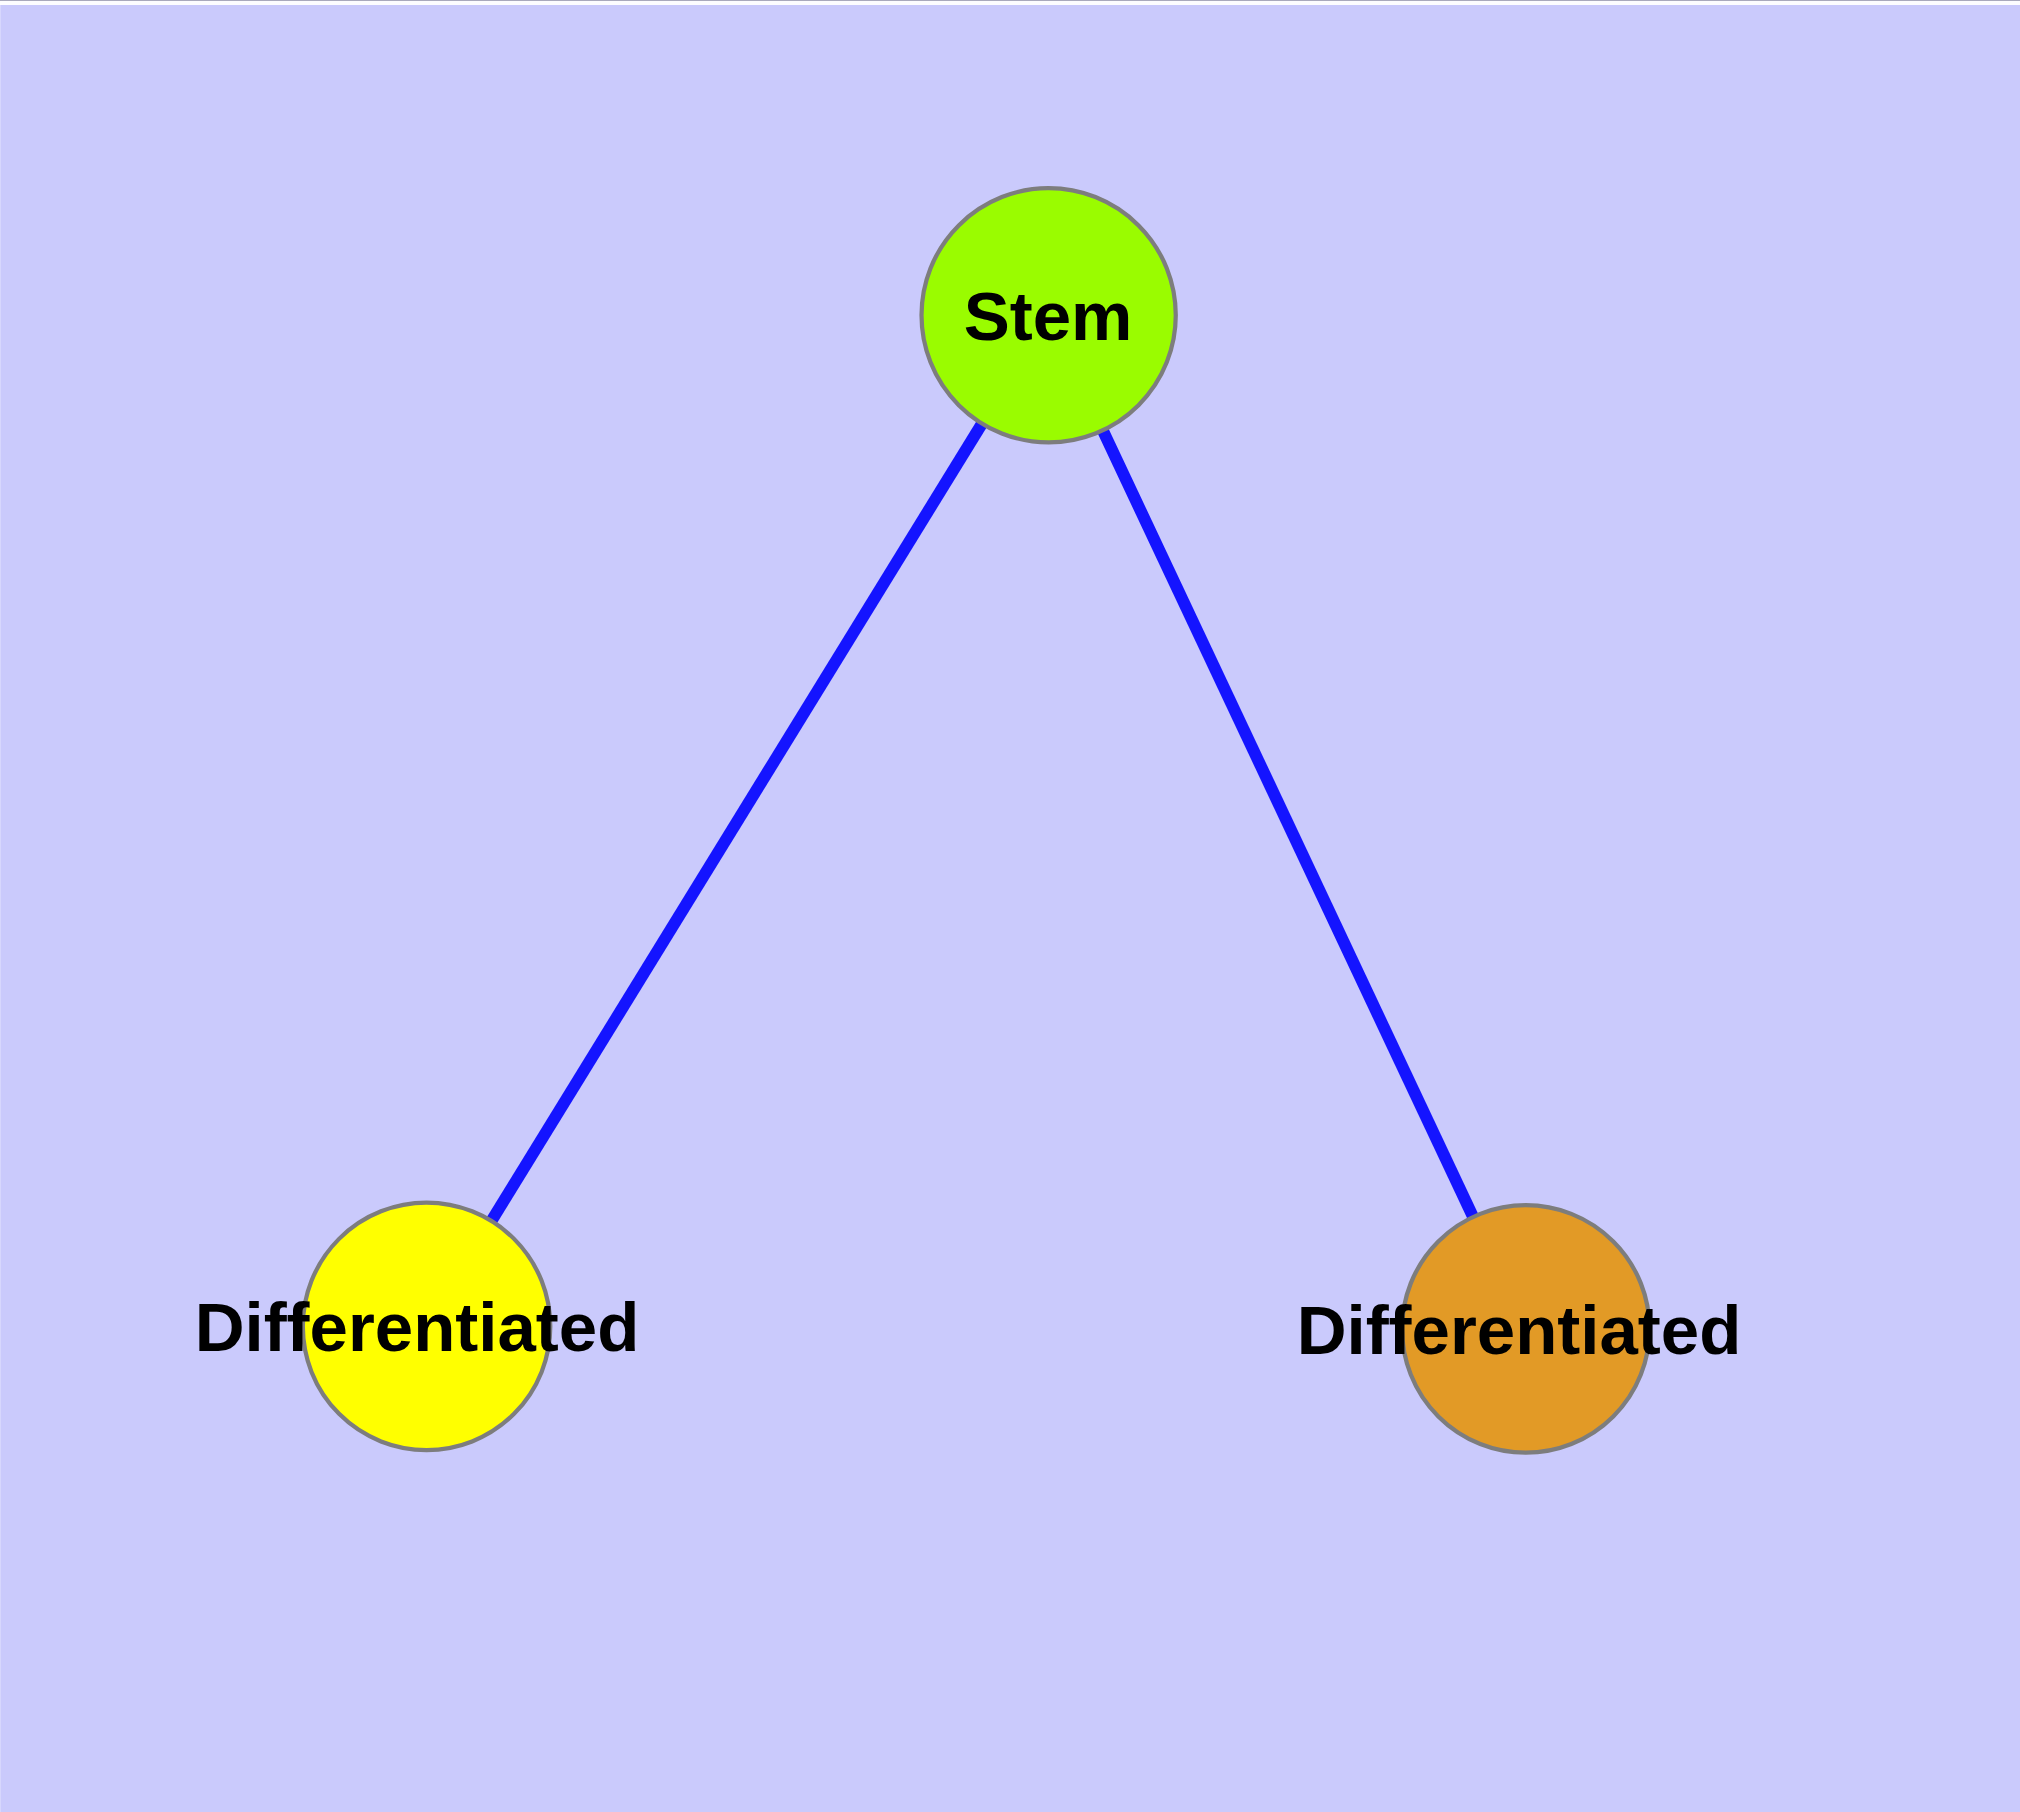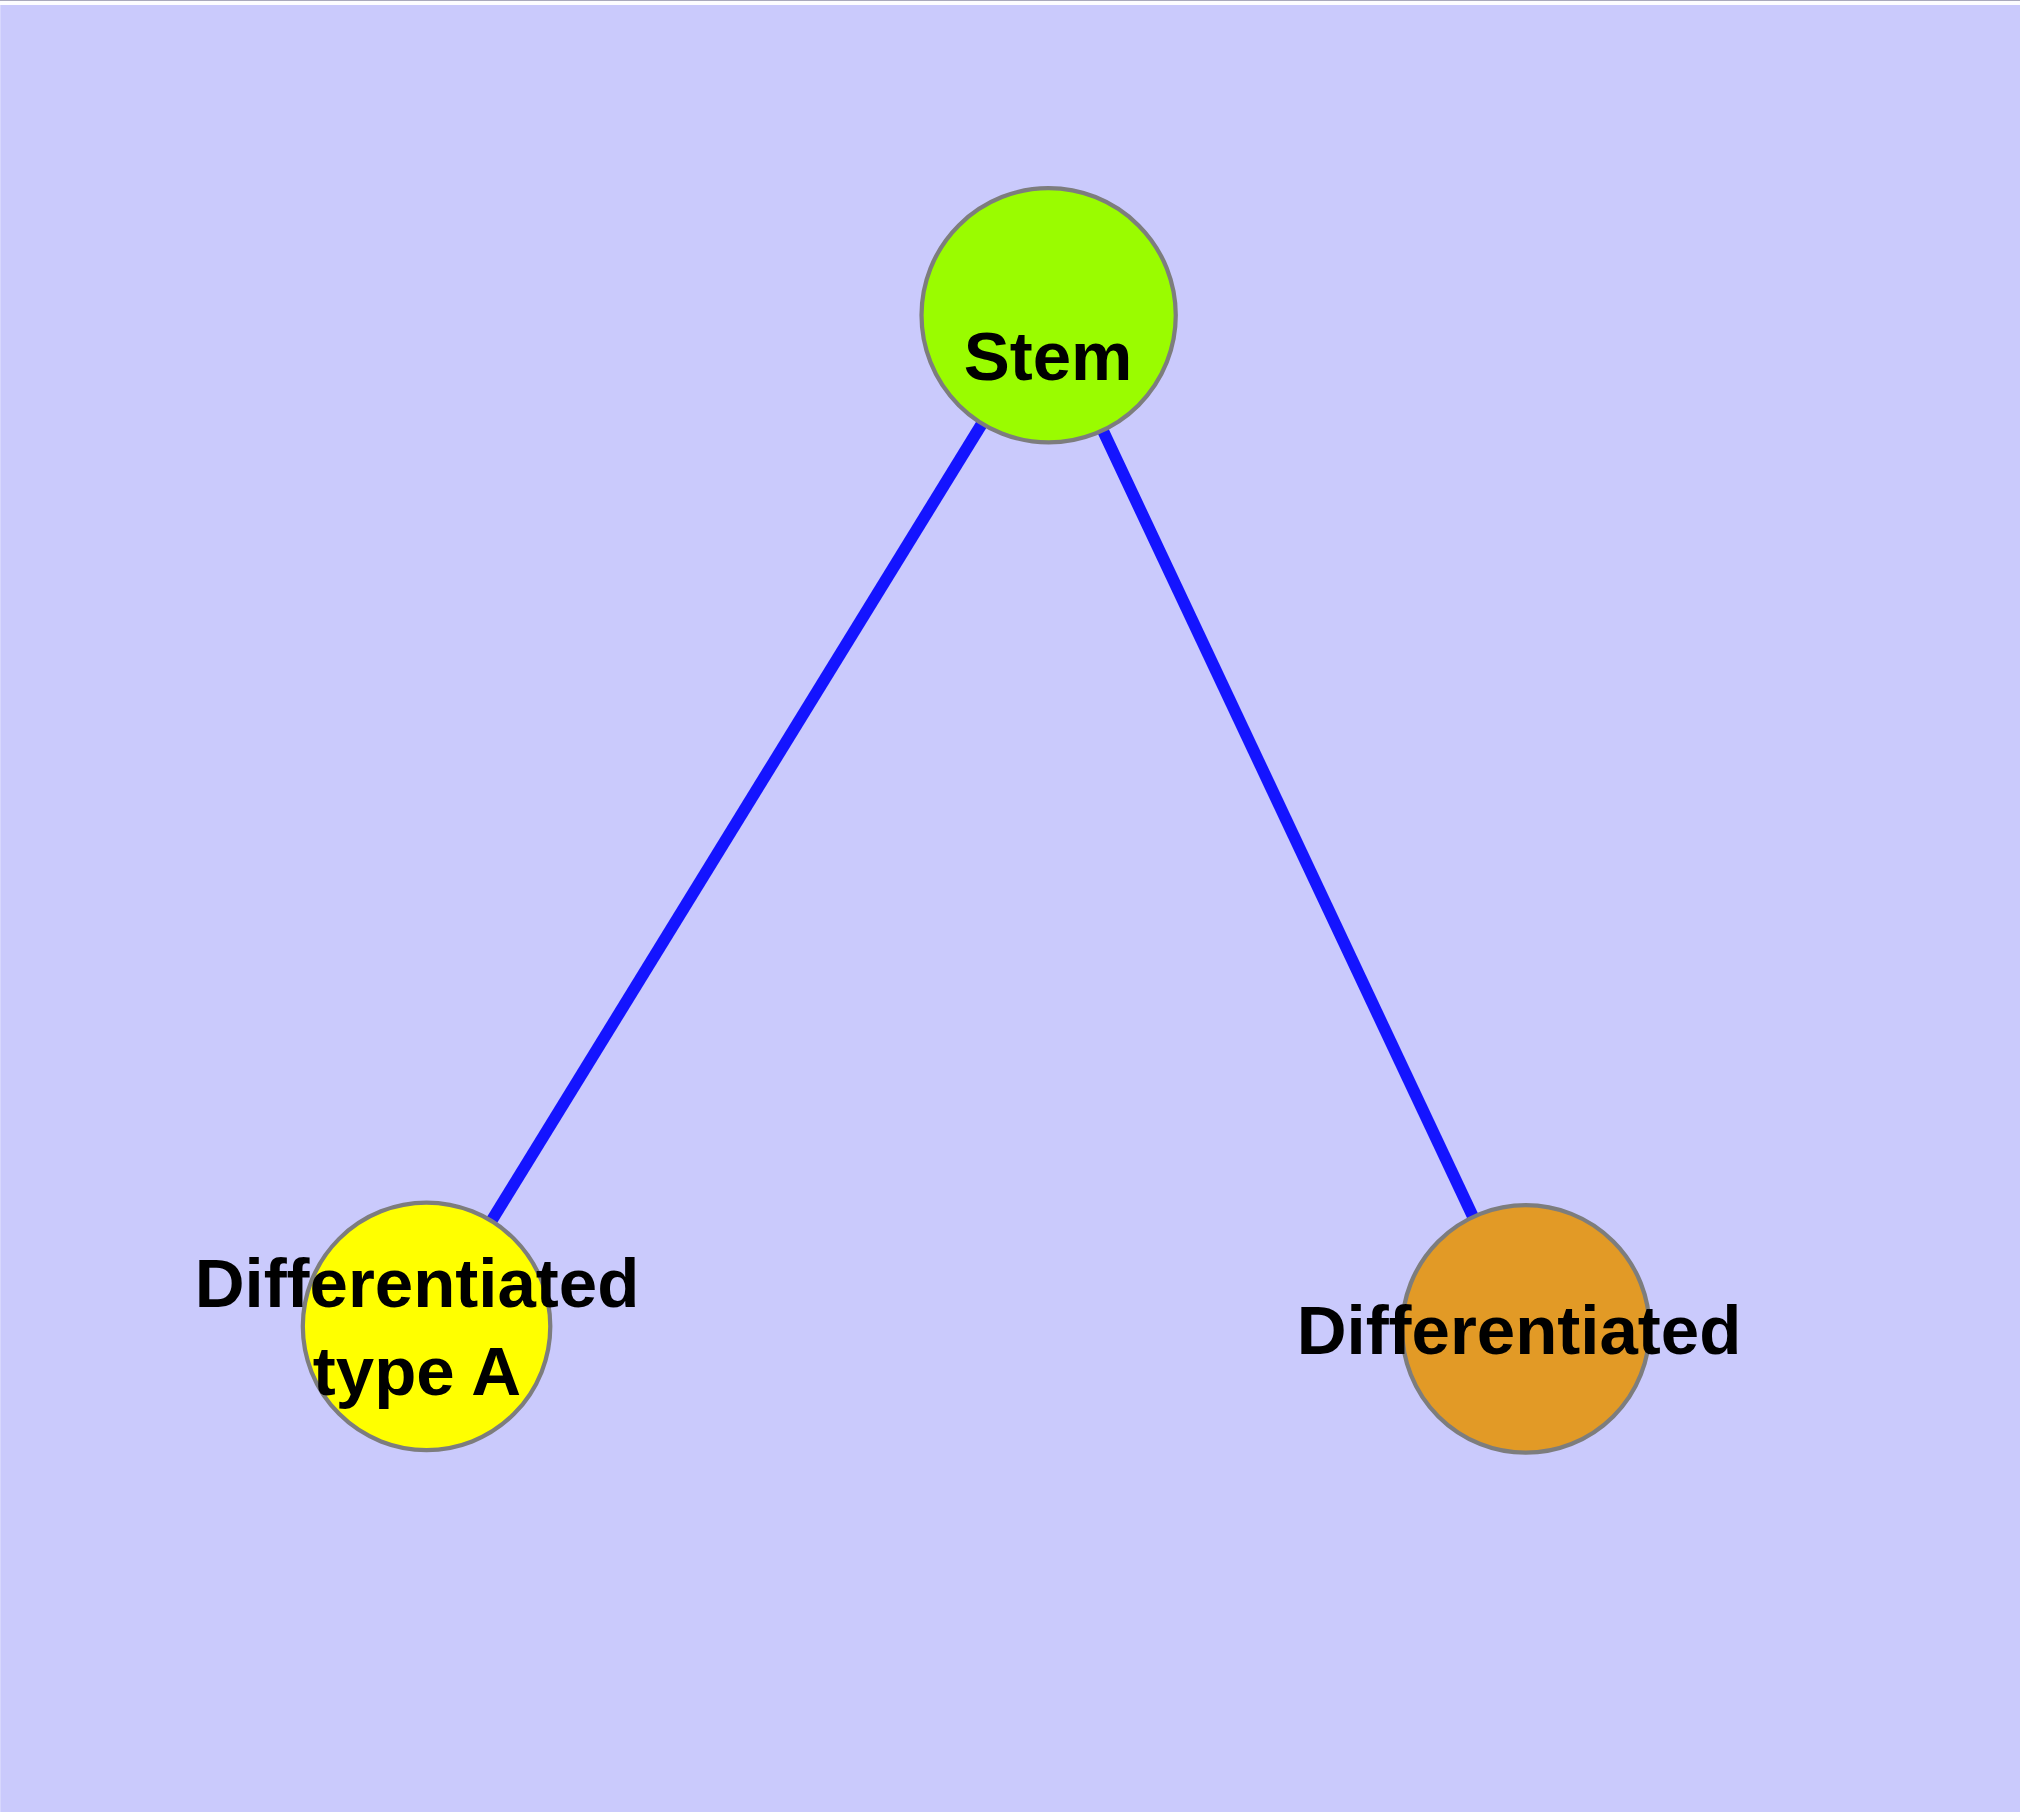--- a/index.html
+++ b/index.html
@@ -47,21 +47,21 @@
     transform: translate(-50%, -50%);
     text-align: center;
     font-weight: bold;
     font-size: 69px;
     line-height: 88px;
     color: #000000;
     white-space: nowrap;
     z-index: 2;
   }
   .node-label span { display: block; }
-  .label-stem   { left: 1048px; top: 317px; margin-top: 40px; }
+  .label-stem   { left: 1048px; top: 317px; }
   .label-diff-a { left: 417px;  top: 1328px; }
   .label-diff-b { left: 1519px; top: 1331px; }
 </style>
 </head>
 <body>
 
 <div class="page">
 
   <div class="top-strip"></div>
 
@@ -76,21 +76,20 @@
 
     <circle class="node" cx="503" cy="1565" r="146" fill="#ffff00"></circle>
 
     <circle class="node" cx="1800" cy="1568" r="146" fill="#e29a26"></circle>
   </svg>
 
   <div class="node-label label-stem">Stem</div>
 
   <div class="node-label label-diff-a">
     <span>Differentiated</span>
-    <span>type A</span>
   </div>
 
   <div class="node-label label-diff-b">
     <span>Differentiated</span>
   </div>
 
 </div>
 
 
 </body></html>

